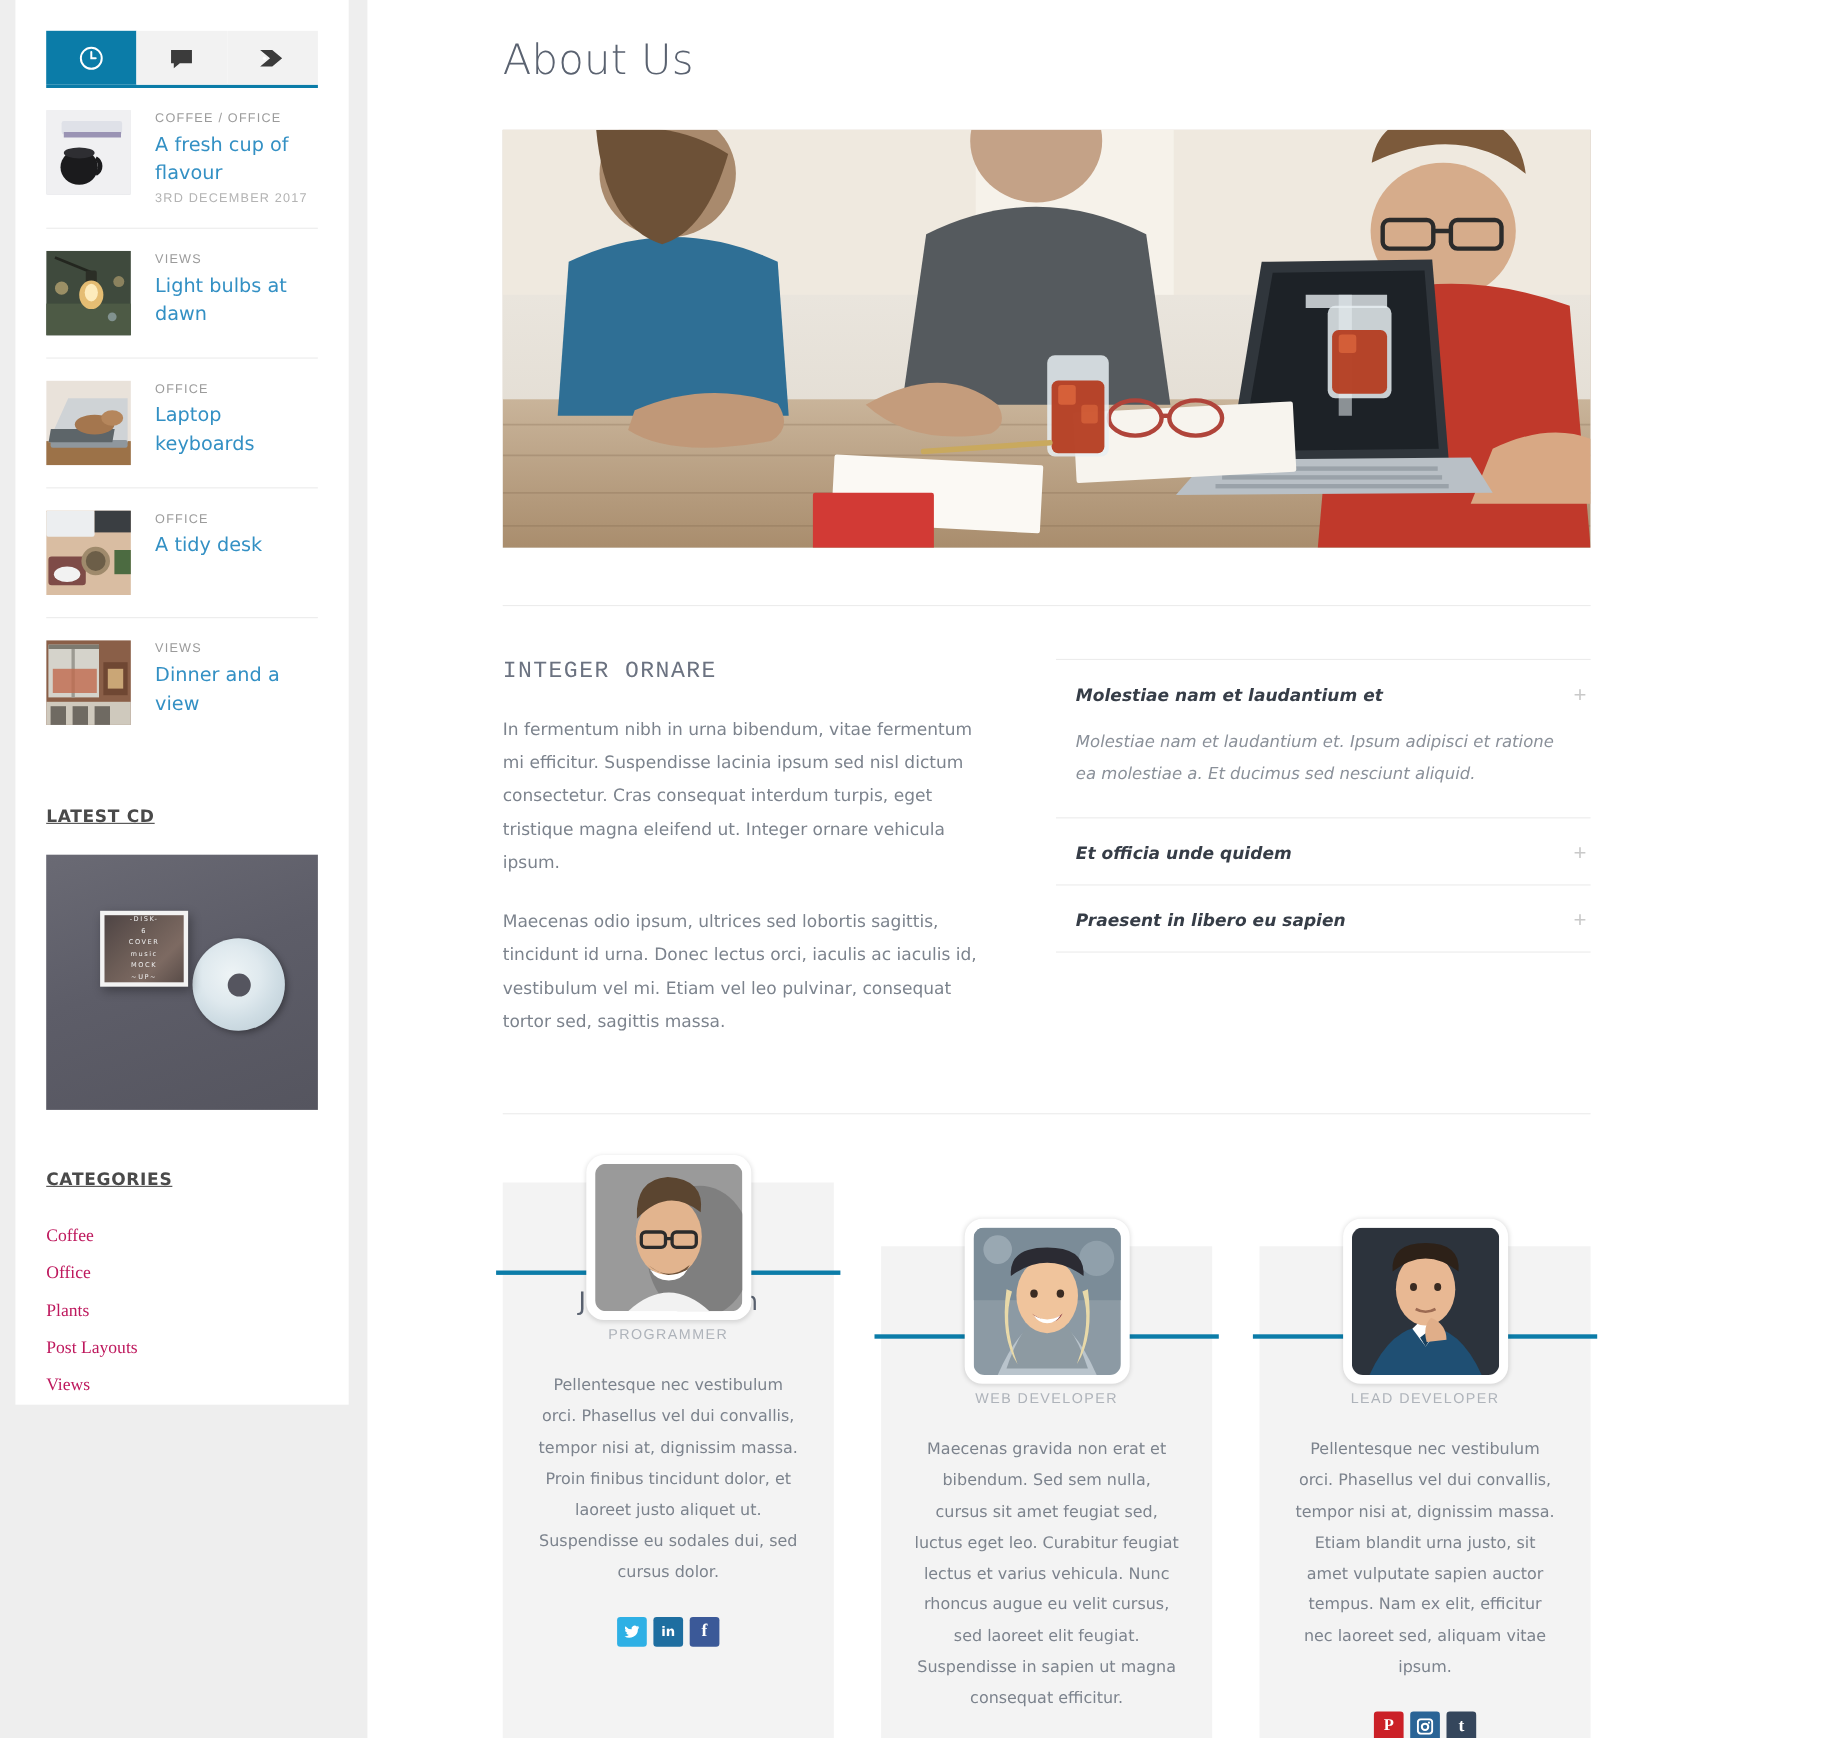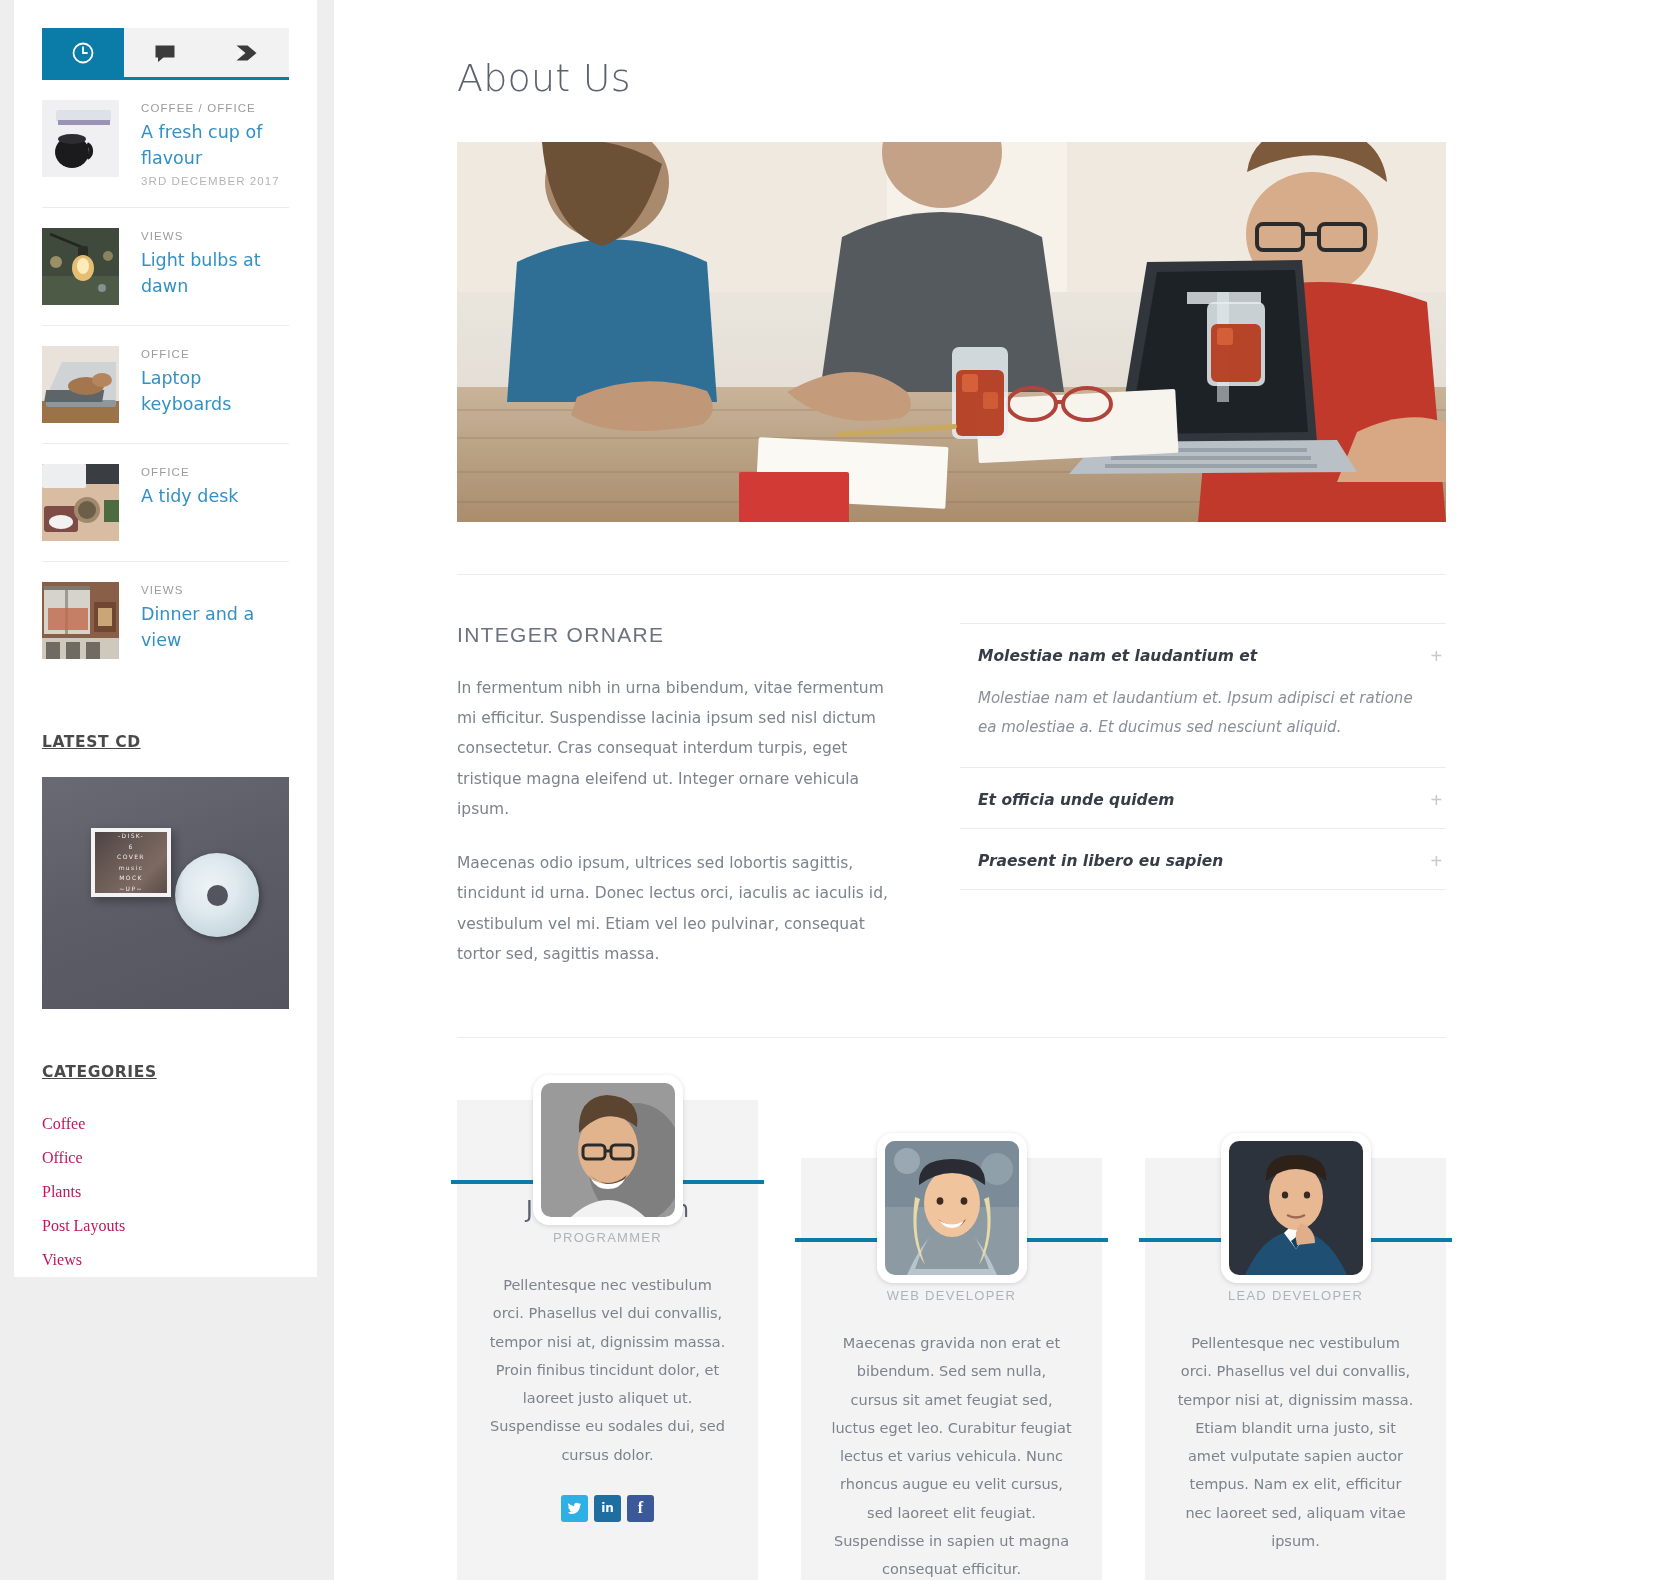--- a/index.html
+++ b/index.html
@@ -151,21 +151,21 @@
     left: 334px; top: 0;
     width: 1329px;
     min-height: 1580px;
     background: #ffffff;
     padding: 0 0 40px 0;
   }
   .page-title {
     font-size: 38px;
     font-weight: 300;
     color: #5a6270;
-    margin: 56px 0 0 123px;
+    margin: 32px 0 0 123px;
     letter-spacing: .2px;
     font-family: "DejaVu Sans", sans-serif;
   }
 
   .hero {
     margin: 42px 0 0 123px;
     width: 989px; height: 380px;
     overflow: hidden;
     position: relative;
     background: #cdbfae;
@@ -187,21 +187,21 @@
   .col-left { width: 478px; padding-right: 40px; }
   .col-right { width: 511px; padding-left: 25px;}
 
   .section-head {
     font-size: 21px;
     font-weight: 400;
     color: #6b7280;
     letter-spacing: 1.3px;
     text-transform: uppercase;
     margin-bottom: 26px;
-    font-family: Liberation Sans, sans-serif;
+    font-family: Liberation Mono, monospace;
   }
   .body-p {
     font-size: 15.5px;
     line-height: 1.95;
     color: #7c838d;
     margin-bottom: 24px;
     font-family: "DejaVu Sans", sans-serif;
   }
 
   .accordion { border-top: 1px solid #ececec; }

